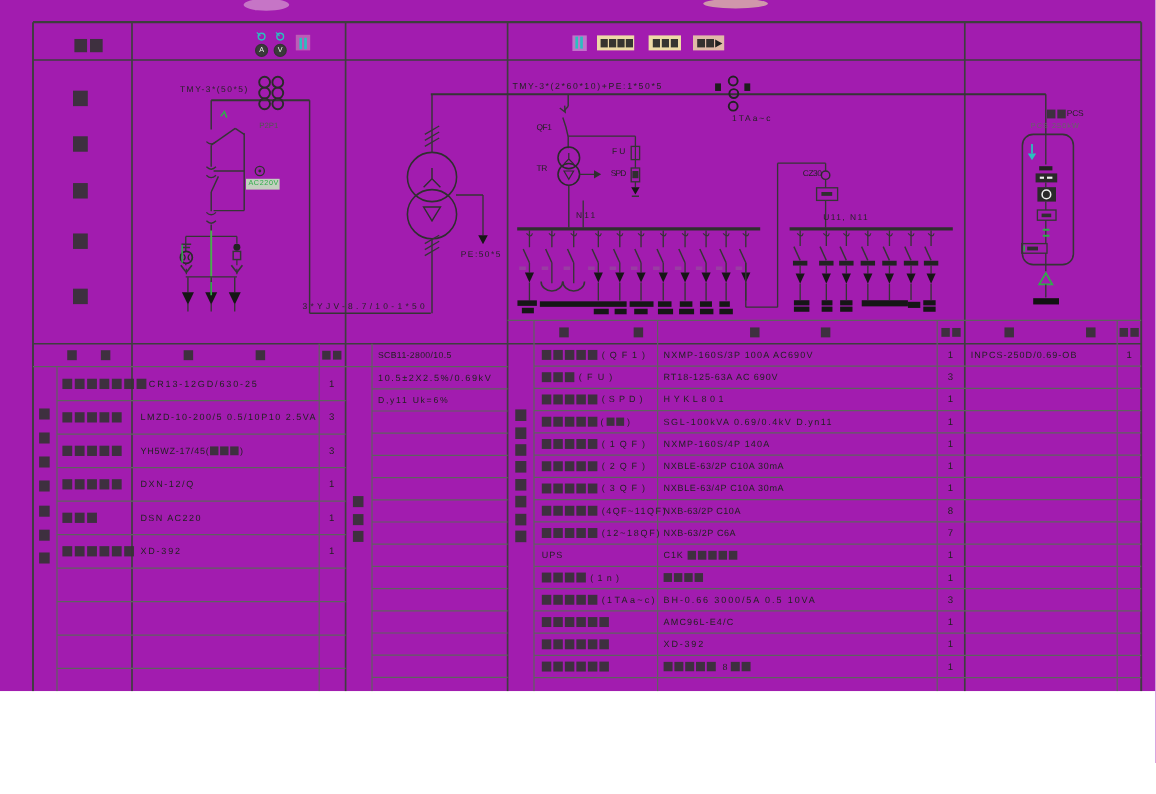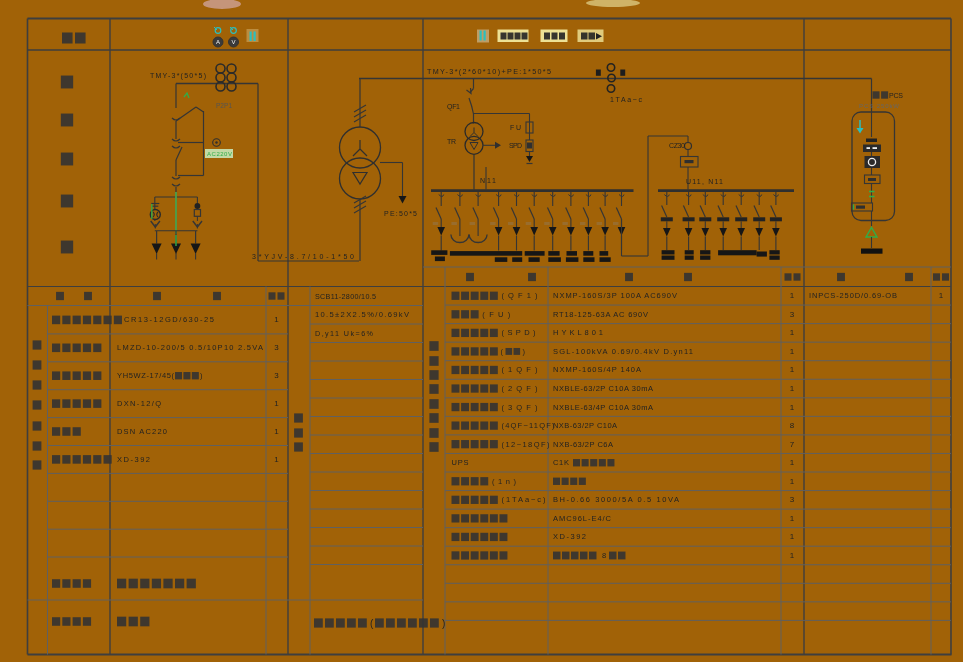--- a/index.html
+++ b/index.html
@@ -1,14 +1,14 @@
 <!DOCTYPE html>
 <html><head><meta charset="utf-8"><style>
 html,body{margin:0;padding:0;background:#ffffff;}
-#page{position:relative;width:963px;height:662px;background:#a16207;overflow:hidden;}
+#page{position:relative;width:963px;height:576px;background:#a21caf;overflow:hidden;}
 #page svg{position:absolute;left:0;top:0;filter:blur(0.25px);}
 text{font-family:"Liberation Sans",sans-serif;}
 </style></head><body>
 <div id="page">
     <svg width="963" height="662" viewBox="0 0 963 662">
       <line x1="27.5" y1="18.5" x2="951" y2="18.5" stroke="#3e3e3e" stroke-width="1.8" stroke-opacity="1"></line>
       <line x1="27.5" y1="654.5" x2="951.5" y2="654.5" stroke="#3e3e3e" stroke-width="2.2" stroke-opacity="1"></line>
       <line x1="27.5" y1="18.5" x2="27.5" y2="654.5" stroke="#3e3e3e" stroke-width="1.6" stroke-opacity="1"></line>
       <line x1="951" y1="18.5" x2="951" y2="654.5" stroke="#3e3e3e" stroke-width="1.6" stroke-opacity="1"></line>
       <line x1="110" y1="18.5" x2="110" y2="654.5" stroke="#3e3e3e" stroke-width="1.4" stroke-opacity="1"></line>

